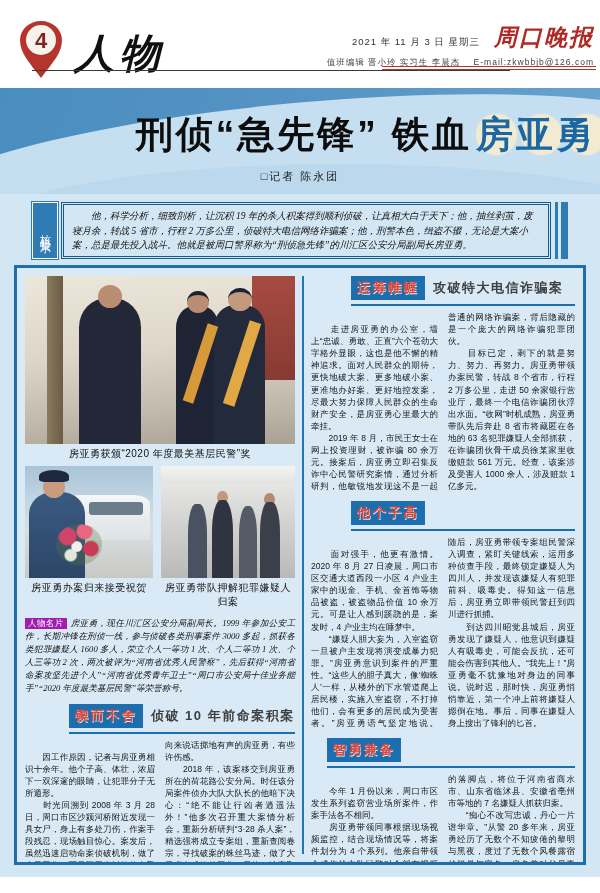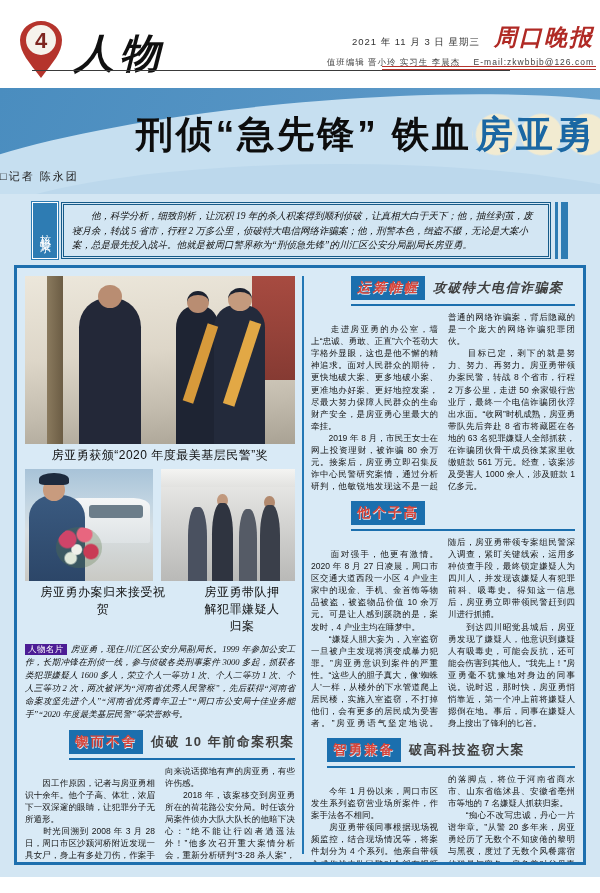--- a/index.html
+++ b/index.html
@@ -27,21 +27,21 @@
   .banner { position:relative; height:106px; background:linear-gradient(115deg,#4a8dbf 0%,#5795c5 55%,#6aa5d0 100%); overflow:hidden; }
   .banner .swoosh { position:absolute; left:-90px; top:14px; width:800px; height:170px;
                     background:#c6dff0; border-radius:50% / 42%; transform:rotate(-5deg); }
   .banner .swoosh2 { position:absolute; left:-40px; bottom:-120px; width:760px; height:150px;
                      background:#bcd8ec; border-radius:50% / 50%; }
   .headline { position:relative; text-align:right; padding-top:22px; font-weight:900; font-size:37px;
               letter-spacing:3px; color:#0d0d0d; font-family:"Liberation Sans", sans-serif; white-space:nowrap; }
   .headline .name { color:#1a67a3; padding:2px 4px;
       background-image:radial-gradient(closest-side,#f2ebd1 88%,rgba(242,235,209,0) 96%);
       background-size:45px 45px; background-repeat:repeat-x; background-position:2px 55%; }
-  .byline { position:relative; margin-top:9px; font-size:11px; color:#222; letter-spacing:2px; }
+  .byline { position:relative; text-align:center; margin-top:9px; font-size:11px; color:#222; letter-spacing:2px; }
 
   
   .bluearea { background:#d3e6f3; padding:8px 14px 6px; }
 
   
   .tip { display:flex; align-items:stretch; margin:0 18px 6px; }
   .tip-label { width:26px; background:#2e7cb3; color:#fff; writing-mode:vertical-rl; text-orientation:upright;
                font-size:11px; letter-spacing:3px; display:flex; align-items:center; justify-content:center;
                box-shadow:inset 0 0 0 1px #fff, 0 0 0 1px #2e7cb3; padding:3px 0; }
   .tip-box { flex:1; border:1.5px solid #155a88; box-shadow:inset 0 0 0 1px #d3e6f3, inset 0 0 0 2px #155a88;
@@ -88,41 +88,41 @@
       radial-gradient(circle at 32% 76%,#e0e8da 12%,transparent 16%); }
   .photo3 { flex:1; height:112px; background:linear-gradient(180deg,#eeeeec 0%,#d8d8d6 40%,#b9b9b7 100%); }
   .p3-ceil { left:0; top:0; width:100%; height:16%; background:linear-gradient(#f4f4f2,#e2e2e0); }
   .p3-f1 { left:20%; top:34%; width:14%; height:66%; background:#4a5160; border-radius:40% 40% 0 0; }
   .p3-f2 { left:38%; top:30%; width:16%; height:70%; background:#2f3440; border-radius:40% 40% 0 0; }
   .p3-f3 { left:58%; top:36%; width:14%; height:64%; background:#555b66; border-radius:40% 40% 0 0; }
   .p3-f4 { left:74%; top:32%; width:15%; height:68%; background:#3a3f4a; border-radius:40% 40% 0 0; }
   .p3-h1 { left:42%; top:22%; width:8%; height:12%; background:#c1997e; border-radius:50%; }
   .p3-h2 { left:77%; top:24%; width:8%; height:12%; background:#b28a6f; border-radius:50%; }
 
-  .caption { text-align:center; font-size:12px; color:#101010; margin:3px 14px 5px; letter-spacing:0.5px; }
+  .caption { text-align:center; font-size:10px; color:#101010; margin:3px 0 5px; letter-spacing:0.5px; }
   .photo-row { display:flex; gap:8px; margin-top:2px; }
   .caption-row { display:flex; gap:8px; }
   .caption-row .caption { margin-top:3px; }
   .cap2 { width:128px; flex:none; } .cap3 { flex:1; }
 
   
   .profile { font-family:"Liberation Serif", serif; font-style:italic; font-size:8.6px; line-height:1.5;
              margin-top:3px; text-align:justify; color:#101010; }
-  .profile-label { background:#4c1d95; color:#fff; font-style:normal; font-family:"Liberation Sans",sans-serif;
+  .profile-label { background:#a21caf; color:#fff; font-style:normal; font-family:"Liberation Sans",sans-serif;
                    padding:0 3px 1px; margin-right:4px; font-size:8.6px; }
 
   
   .sec-head { display:flex; align-items:center; gap:8px; border-bottom:2px solid #1b6fae;
               padding-bottom:4px; margin:9px 0 5px 40px; }
   .sec-label { background:#1b6fae; color:#d8453a; font-weight:bold; font-size:13.5px; padding:3px 6px;
                letter-spacing:2px; text-shadow:0.5px 0.5px 0 rgba(255,255,255,.85); white-space:nowrap; }
   .sec-title { font-size:13px; font-weight:bold; color:#404040; letter-spacing:1.5px; white-space:nowrap; }
   .sec-body { column-count:2; column-gap:10px; font-size:8.5px; line-height:1.42; text-align:justify;
               white-space:pre-line; color:#161616; }
-  .col-right .sec-head:first-child { margin-top:0;font-style:italic; }
+  .col-right .sec-head:first-child { margin-top:0; }
 
   .bottom-strip { height:6px; background:#d3e6f3; }
 </style>
 </head>
 <body>
 
 <div class="page">
 
   <div class="header">
     <svg class="pin" viewBox="0 0 46 58">
@@ -244,21 +244,20 @@
           <span class="sec-label">他个子高</span>
         </div>
         <div class="sec-body">
           <span>　　面对强手，他更有激情。2020 年 8 月 27 日凌晨，周口市区交通大道西段一小区 4 户业主家中的现金、手机、金首饰等物品被盗，被盗物品价值 10 余万元。可是让人感到蹊跷的是，案发时，4 户业主均在睡梦中。
 　　“嫌疑人胆大妄为，入室盗窃一旦被户主发现将演变成暴力犯罪。”房亚勇意识到案件的严重性。“这些人的胆子真大，像‘蜘蛛人’一样，从楼外的下水管道爬上居民楼，实施入室盗窃，不打掉他们，会有更多的居民成为受害者。”房亚勇语气坚定地说。</span><span>　　随后，房亚勇带领专案组民警深入调查，紧盯关键线索，运用多种侦查手段，最终锁定嫌疑人为四川人，并发现该嫌疑人有犯罪前科、吸毒史。得知这一信息后，房亚勇立即带领民警赶到四川进行抓捕。
 　　到达四川昭觉县城后，房亚勇发现了嫌疑人，他意识到嫌疑人有吸毒史，可能会反抗，还可能会伤害到其他人。“我先上！”房亚勇毫不犹豫地对身边的同事说。说时迟，那时快，房亚勇悄悄靠近，第一个冲上前将嫌疑人摁倒在地。事后，同事在嫌疑人身上搜出了锋利的匕首。</span>
         </div>
 
         <div class="sec-head" style="margin-left:16px">
           <span class="sec-label">智勇兼备</span>
-          <span class="sec-title">破高科技盗窃大案</span>
         </div>
         <div class="sec-body">
           <span>　　今年 1 月份以来，周口市区发生系列盗窃营业场所案件，作案手法各不相同。
 　　房亚勇带领同事根据现场视频监控，结合现场情况等，将案件划分为 4 个系列。他亲自带领合成作战中队民警对全部有视频资料的案件进行视频追踪。白加黑、五加二，经过近 300 多个小时的视频追踪，卡死了嫌疑人的作案时间、地点和来回路线，从衣食住行中的蛛丝马迹，快速锁定嫌疑人身份，并串并多起外地市案件。
 　　他加班加点对嫌疑人的活动轨迹进行分析，成功锁定嫌疑</span><span>人的落脚点，将位于河南省商水市、山东省临沭县、安徽省亳州市等地的 7 名嫌疑人抓获归案。
 　　“痴心不改写忠诚，丹心一片谱华章。”从警 20 多年来，房亚勇经历了无数个不知疲倦的黎明与黑夜，度过了无数个风餐露宿的酷暑与寒冬，肩负着对父母妻儿的愧疚，直面过无数个生死瞬间。
 　　“人民警察的天职，就是为了社会的安宁、人民的幸福。作为一名刑侦民警，我愿意为此倾尽所能，付出一切、苦点儿、累点儿、冒险点儿，但我无怨无悔。”这是警言，更是房亚勇身体力行的坚定回答！②7</span>
         </div>
 
       </div>

